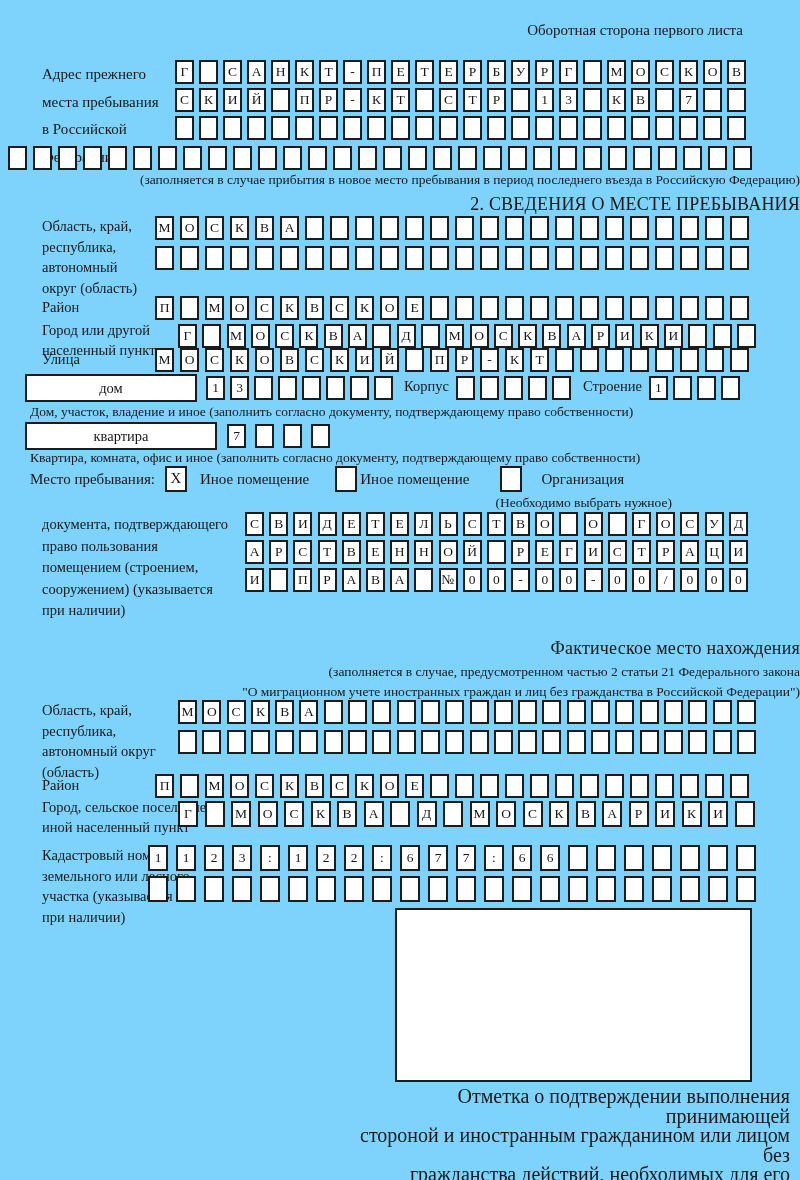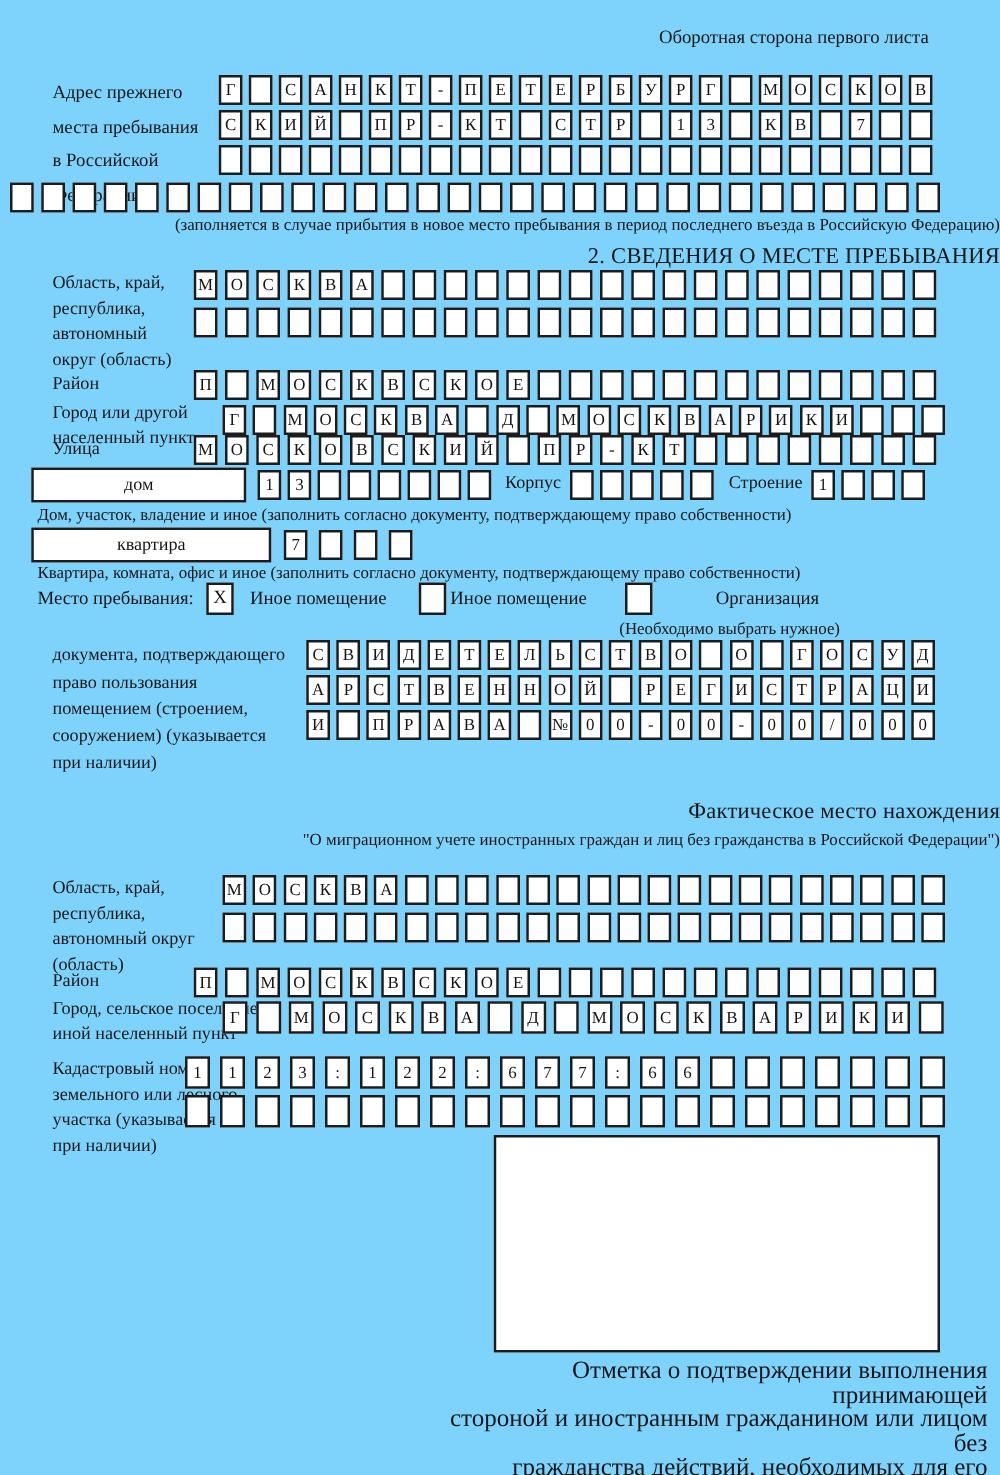--- a/index.html
+++ b/index.html
@@ -343,21 +343,21 @@
   </div>
   <div class="abs note" style="left:30px;top:450px">Квартира, комната, офис и иное (заполнить согласно документу, подтверждающему право собственности)</div>
 
   <div class="abs rowflex" style="left:30px;top:466px;align-items:center">
     <div class="lbl15">Место пребывания:</div>
     <div class="checkbox" style="margin-left:10px">X</div>
     <div class="lbl15" style="margin-left:13px">Иное помещение</div>
     <div class="checkbox" style="margin-left:26px"></div>
     <div class="lbl15" style="margin-left:3px">Иное помещение</div>
     <div class="checkbox" style="margin-left:30px"></div>
-    <div class="lbl15" style="margin-left:51px">Организация</div>
+    <div class="lbl15" style="margin-left:20px">Организация</div>
   </div>
   <div class="abs note center" style="left:0;width:672px;top:495px">(Необходимо выбрать нужное)</div>
 
   <div class="abs lbl" style="left:42px;top:514px;line-height:21.5px">
       <div>документа, подтверждающего</div>
       <div>право пользования</div>
       <div>помещением (строением,</div>
       <div>сооружением) (указывается</div>
       <div>при наличии)</div>
     </div>
@@ -428,20 +428,21 @@
         <span class="cell">0</span>
         <span class="cell">/</span>
         <span class="cell">0</span>
         <span class="cell">0</span>
         <span class="cell">0</span>
       </div>
   </div>
 
   <div class="abs h2 center" style="left:0;right:0;top:638px">Фактическое место нахождения</div>
   <div class="abs note center" style="left:0;right:0;top:662px;line-height:19.5px">
+      <div>(заполняется в случае, предусмотренном частью 2 статьи 21 Федерального закона</div>
       <div>"О миграционном учете иностранных граждан и лиц без гражданства в Российской Федерации")</div>
     </div>
 
   <div class="abs lbl" style="left:42px;top:700px;line-height:20.5px">
       <div>Область, край,</div>
       <div>республика,</div>
       <div>автономный округ</div>
       <div>(область)</div>
     </div>
   <div class="abs cells gap53" style="left:178px;top:700px">

